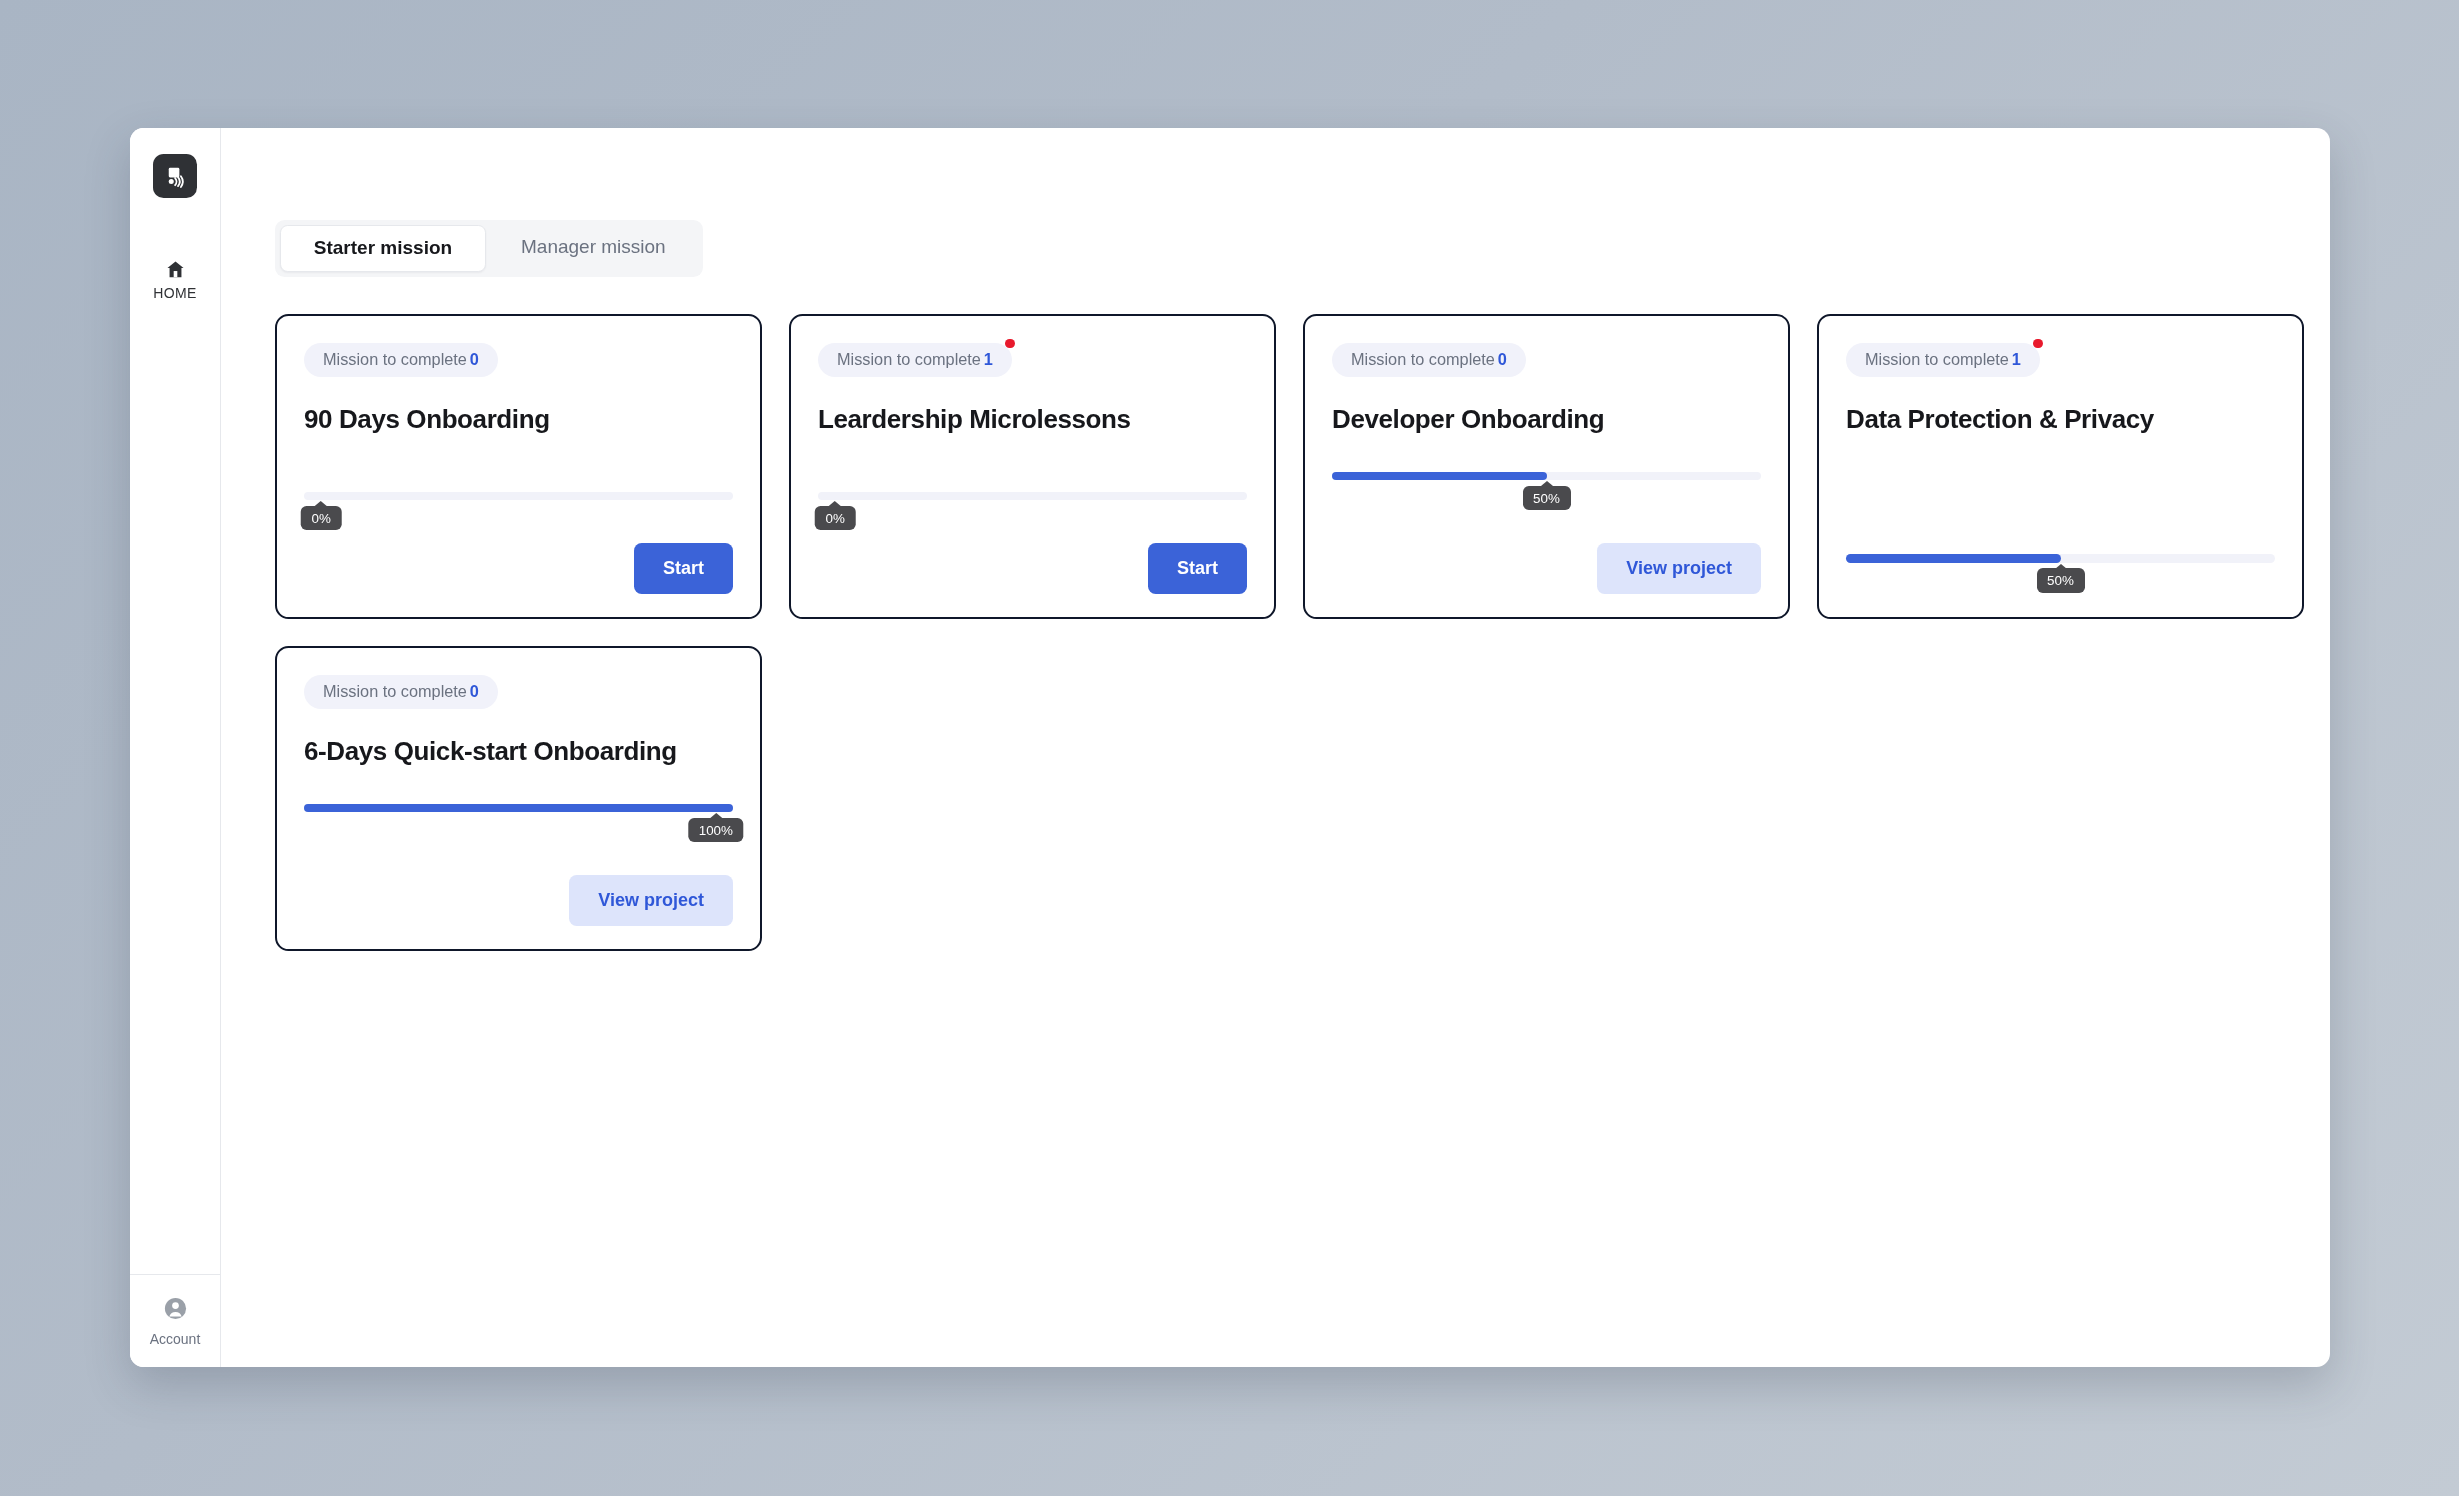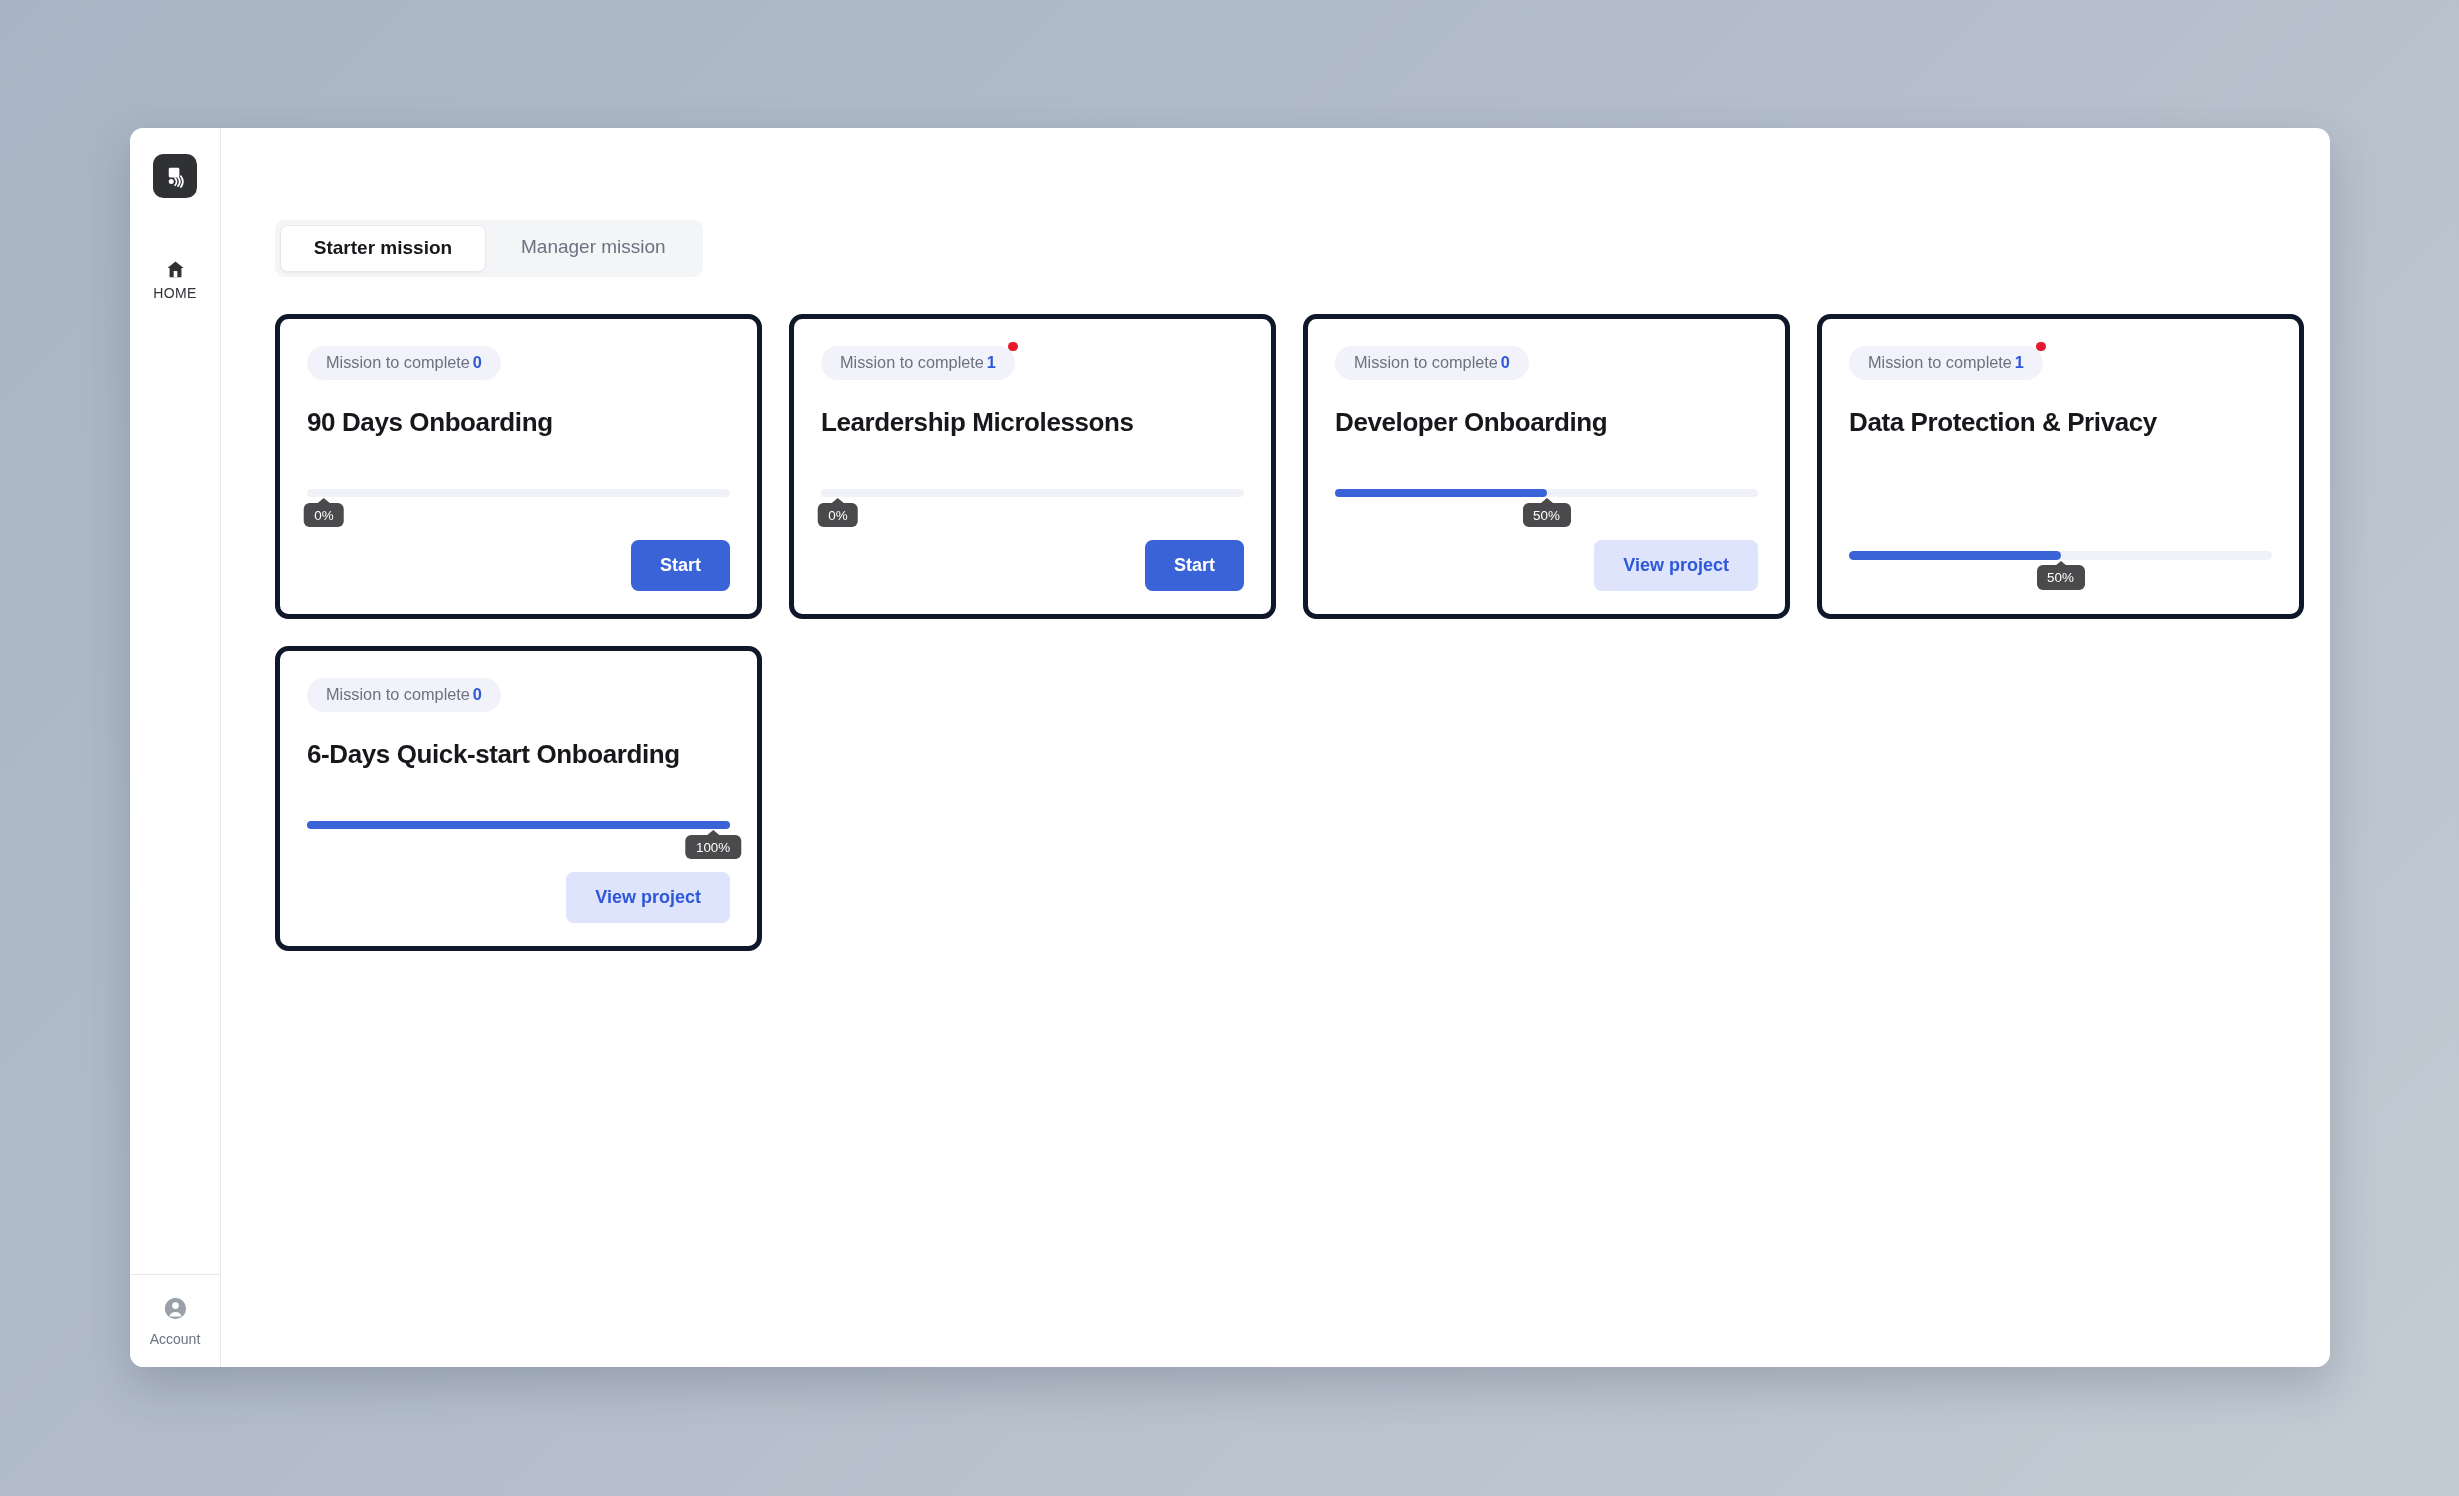--- a/index.html
+++ b/index.html
@@ -136,21 +136,21 @@
   
   .card-grid {
     margin-top: 37px;
     display: grid;
     grid-template-columns: repeat(4, 487px);
     gap: 27px;
   }
 
   .mission-card {
     background: #ffffff;
-    border: 5px solid #0f172a;
+    border: 2px solid #0f172a;
     border-radius: 13.4px;
     padding: 27px 27px 23px 27px;
     height: 305px;
     display: flex;
     flex-direction: column;
     position: relative;
   }
 
   .badge-wrap { position: relative; display: inline-block; align-self: flex-start; }
 
@@ -232,21 +232,21 @@
     border-radius: 7.7px;
     font-size: 18px;
     font-weight: 700;
     padding: 15px 29px;
     cursor: pointer;
     font-family: "Liberation Sans", sans-serif;
     white-space: nowrap;
   }
 
   .btn-primary { background: #3b63d8; color: #ffffff; }
-  .btn-soft { background: #dde4fb; color: #2f57d8; }
+  .btn-soft { background: #dde4fb; color: #2f57d8; margin-top: 20px; }
 </style>
 </head>
 <body>
 
 <div class="app-window">
 
   <div class="sidebar">
 
     <div class="brand-logo">
       <svg width="27" height="27" viewBox="0 0 28 28" aria-hidden="true">

